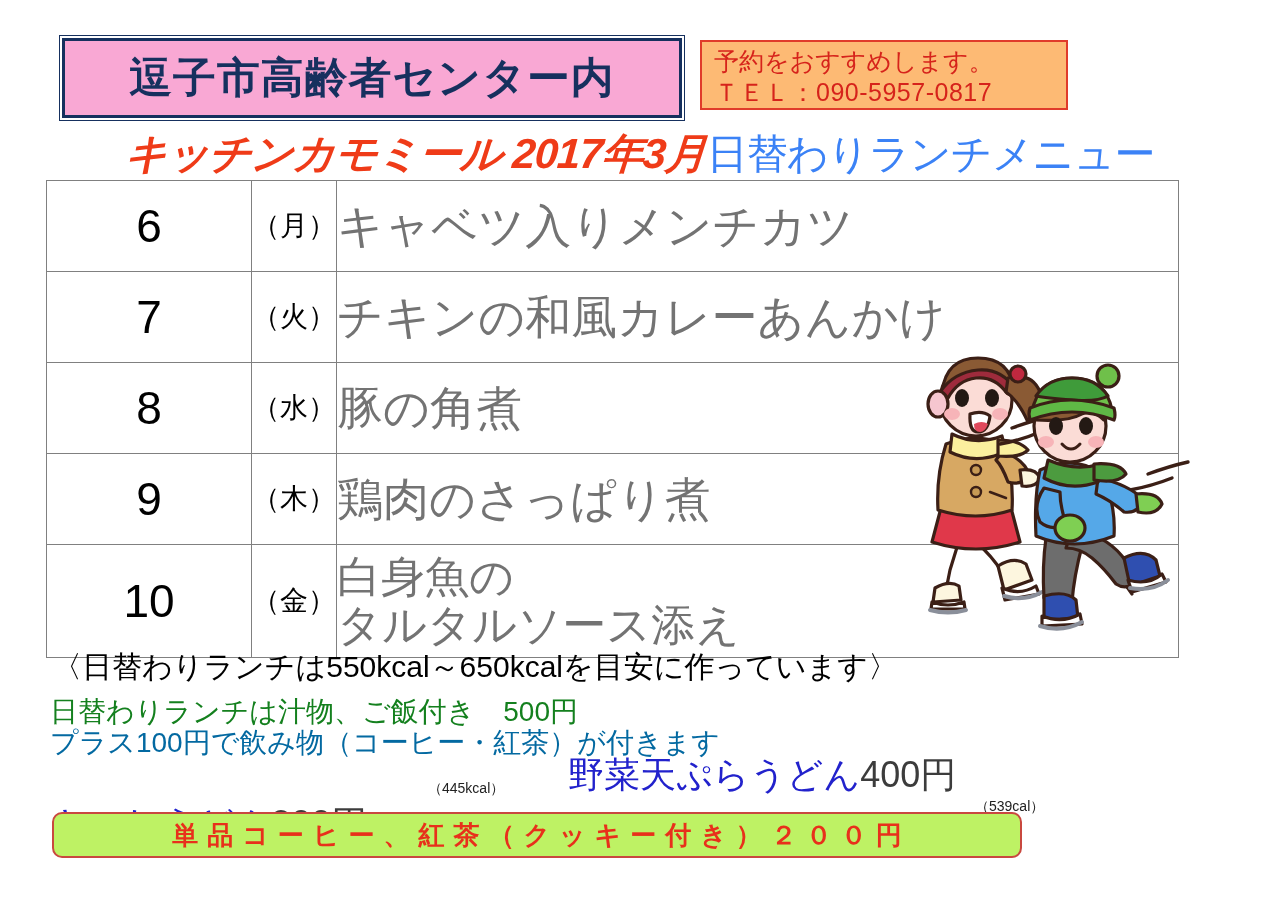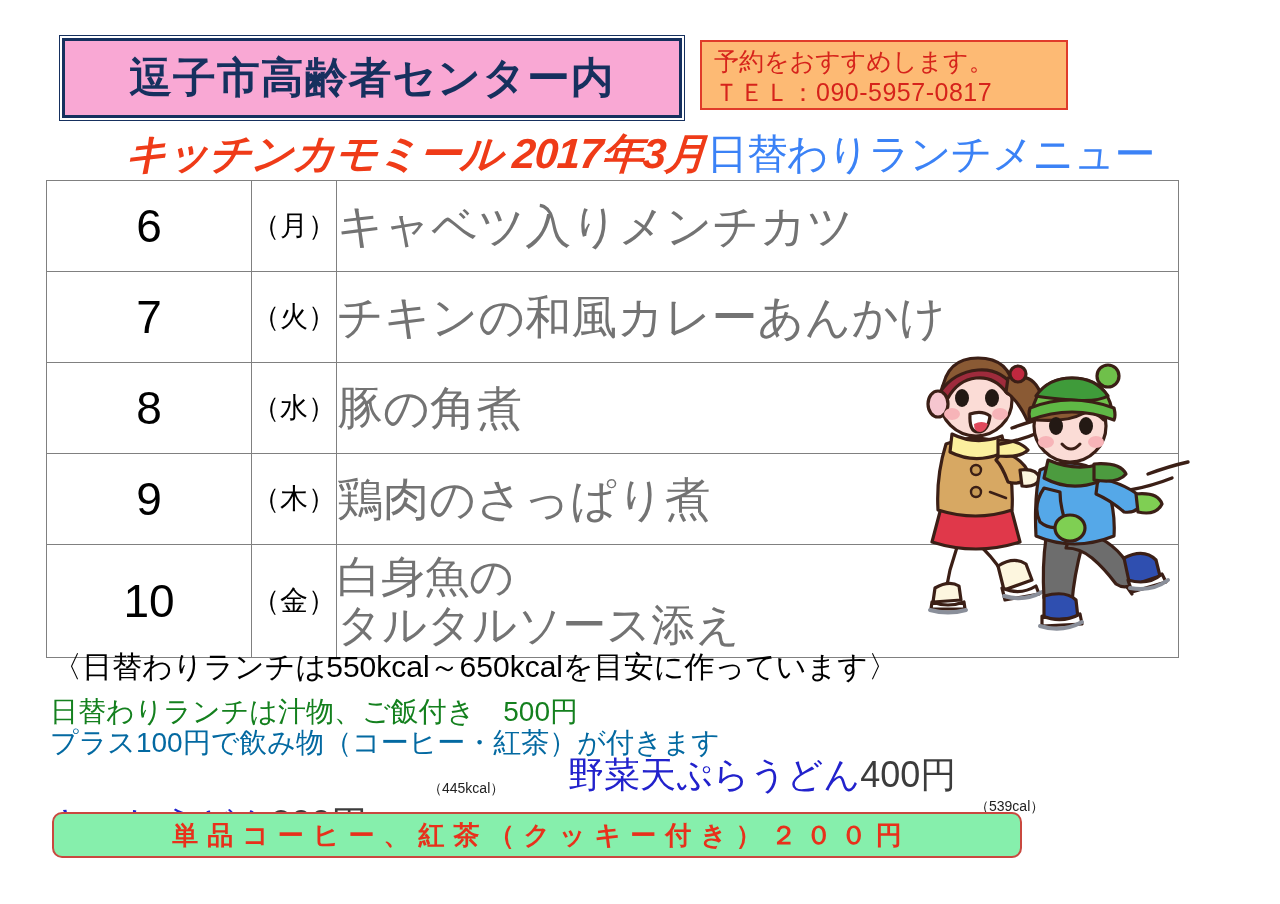--- a/index.html
+++ b/index.html
@@ -238,21 +238,21 @@
   
   .coffee-box {
     position: absolute;
     left: 52px;
     top: 812px;
     width: 970px;
     height: 46px;
     box-sizing: border-box;
     border: 2px solid #c9483f;
     border-radius: 10px;
-    background: #86efac;
+    background: #bef264;
     display: flex;
     align-items: center;
     justify-content: center;
   }
   .coffee-text {
     font-size: 26px;
     font-weight: 700;
     color: #e8301b;
     letter-spacing: 9px;
     white-space: nowrap;

